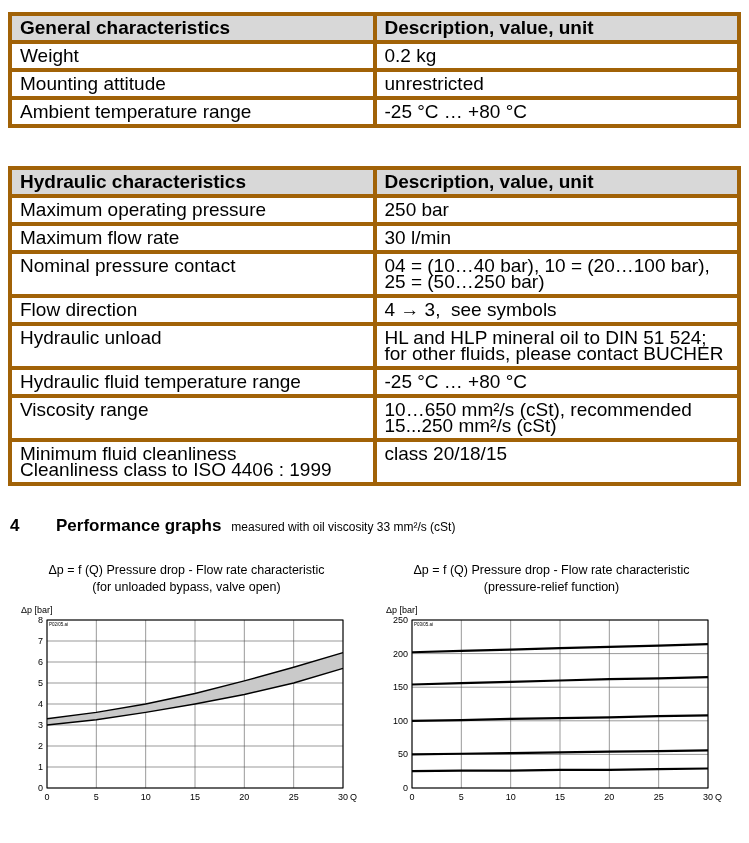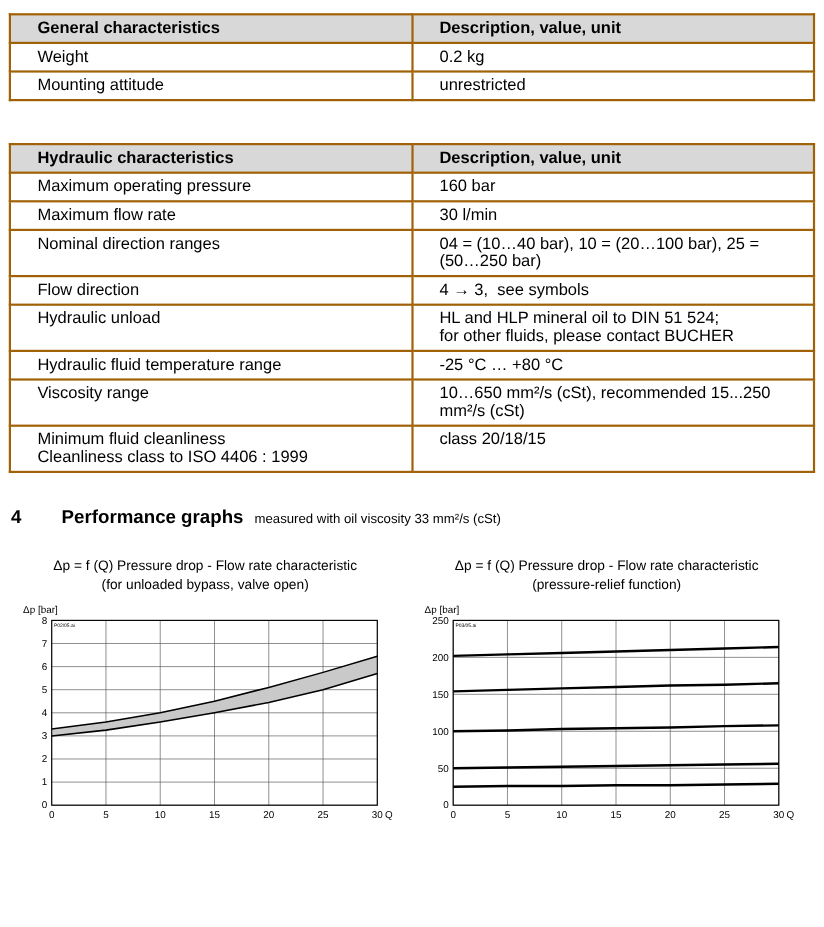--- a/index.html
+++ b/index.html
@@ -1,22 +1,22 @@
 <!DOCTYPE html>
 <html><head>
 <meta charset="utf-8">
 <style>
   *{box-sizing:border-box}
   html,body{margin:0;padding:0;background:#fff;color:#000;
     font-family:"Liberation Sans","DejaVu Sans",sans-serif}
   .page{width:749px;height:843px;padding:12px 8px 0 8px;overflow:hidden;position:relative}
 
   table.chars{width:100%;border-collapse:collapse;table-layout:fixed}
-  .chars th,.chars td{border:2px solid #a16207;font-size:15px;line-height:16px;
-    padding:4px 24px;text-align:left;vertical-align:top;white-space:pre-wrap}
+  .chars th,.chars td{border:4px solid #a16207;font-size:19px;line-height:16px;
+    padding:4px 8px;text-align:left;vertical-align:top;white-space:pre-wrap}
   .chars th{background:#d8d8d8;font-weight:bold}
   .tbl-gap{height:38px}
 
   .section-heading{margin:30px 0 16px 2px;display:flex;align-items:baseline}
   .sec-num{font-size:17px;font-weight:bold;width:46px}
   .sec-title{font-size:17px;font-weight:bold;margin-right:10px}
   .sec-note{font-size:12px}
 
   .charts-row{display:flex;gap:12px;padding:0 2px;margin-top:26px}
   figure.chart-block{margin:0;width:353px}
@@ -42,47 +42,51 @@
     </thead>
     <tbody>
       <tr>
         <td>Weight</td>
         <td>0.2 kg</td>
       </tr>
       <tr>
         <td>Mounting attitude</td>
         <td>unrestricted</td>
       </tr>
+      <tr>
+        <td>Ambient temperature range</td>
+        <td>-25 °C … +80 °C</td>
+      </tr>
     </tbody>
   </table>
 
   <div class="tbl-gap"></div>
 
   <table class="chars">
     <colgroup>
         <col style="width:50%">
         <col style="width:50%">
       </colgroup>
     <thead>
       <tr>
         <th>Hydraulic characteristics</th>
         <th>Description, value, unit</th>
       </tr>
     </thead>
     <tbody>
       <tr>
         <td>Maximum operating pressure</td>
-        <td>160 bar</td>
+        <td>250 bar</td>
       </tr>
       <tr>
         <td>Maximum flow rate</td>
         <td>30 l/min</td>
       </tr>
       <tr>
-        <td>Nominal direction ranges</td>
+        <td>Nominal pressure contact</td>
         <td>04 = (10…40 bar), 10 = (20…100 bar), 25 = (50…250 bar)</td>
       </tr>
       <tr>
         <td>Flow direction</td>
         <td>4 → 3,  see symbols</td>
       </tr>
       <tr>
         <td>Hydraulic unload</td>
         <td>HL and HLP mineral oil to DIN 51 524;
 for other fluids, please contact BUCHER</td>

